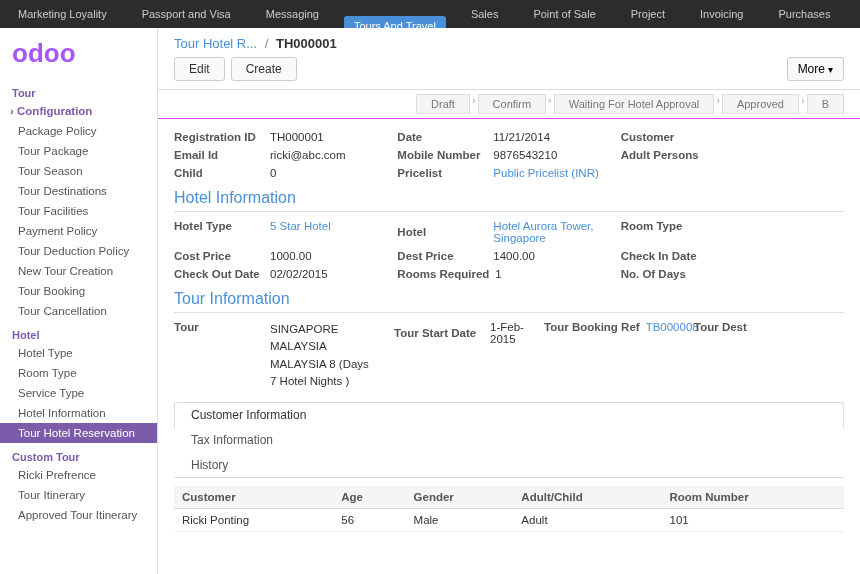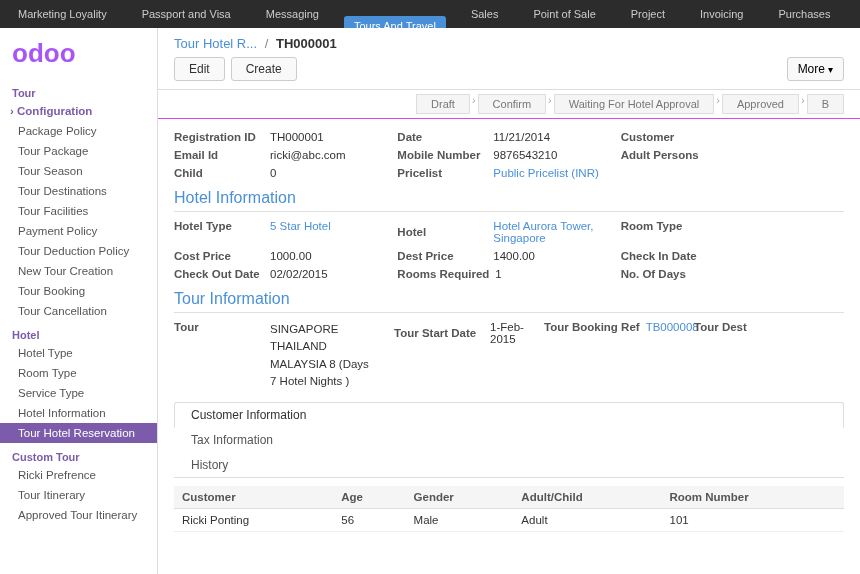--- a/index.html
+++ b/index.html
@@ -435,21 +435,21 @@
         </div>
       </div>
 
       <div class="section-heading">Tour Information</div>
 
       <div class="form-row" style="align-items: flex-start;">
         <div class="form-field" style="align-items: flex-start; min-width:220px;">
           <span class="form-label">Tour</span>
           <div class="tour-desc">
             <div>SINGAPORE</div>
-            <div>THAILAND</div>
+            <div>MALAYSIA</div>
             <div>MALAYSIA 8 (Days</div>
             <div>7 Hotel Nights )</div>
           </div>
         </div>
         <div class="form-field">
           <span class="form-label">Tour Start Date</span>
           <span class="form-value">1-Feb-2015</span>
         </div>
         <div class="form-field">
           <span class="form-label">Tour Booking Ref</span>

